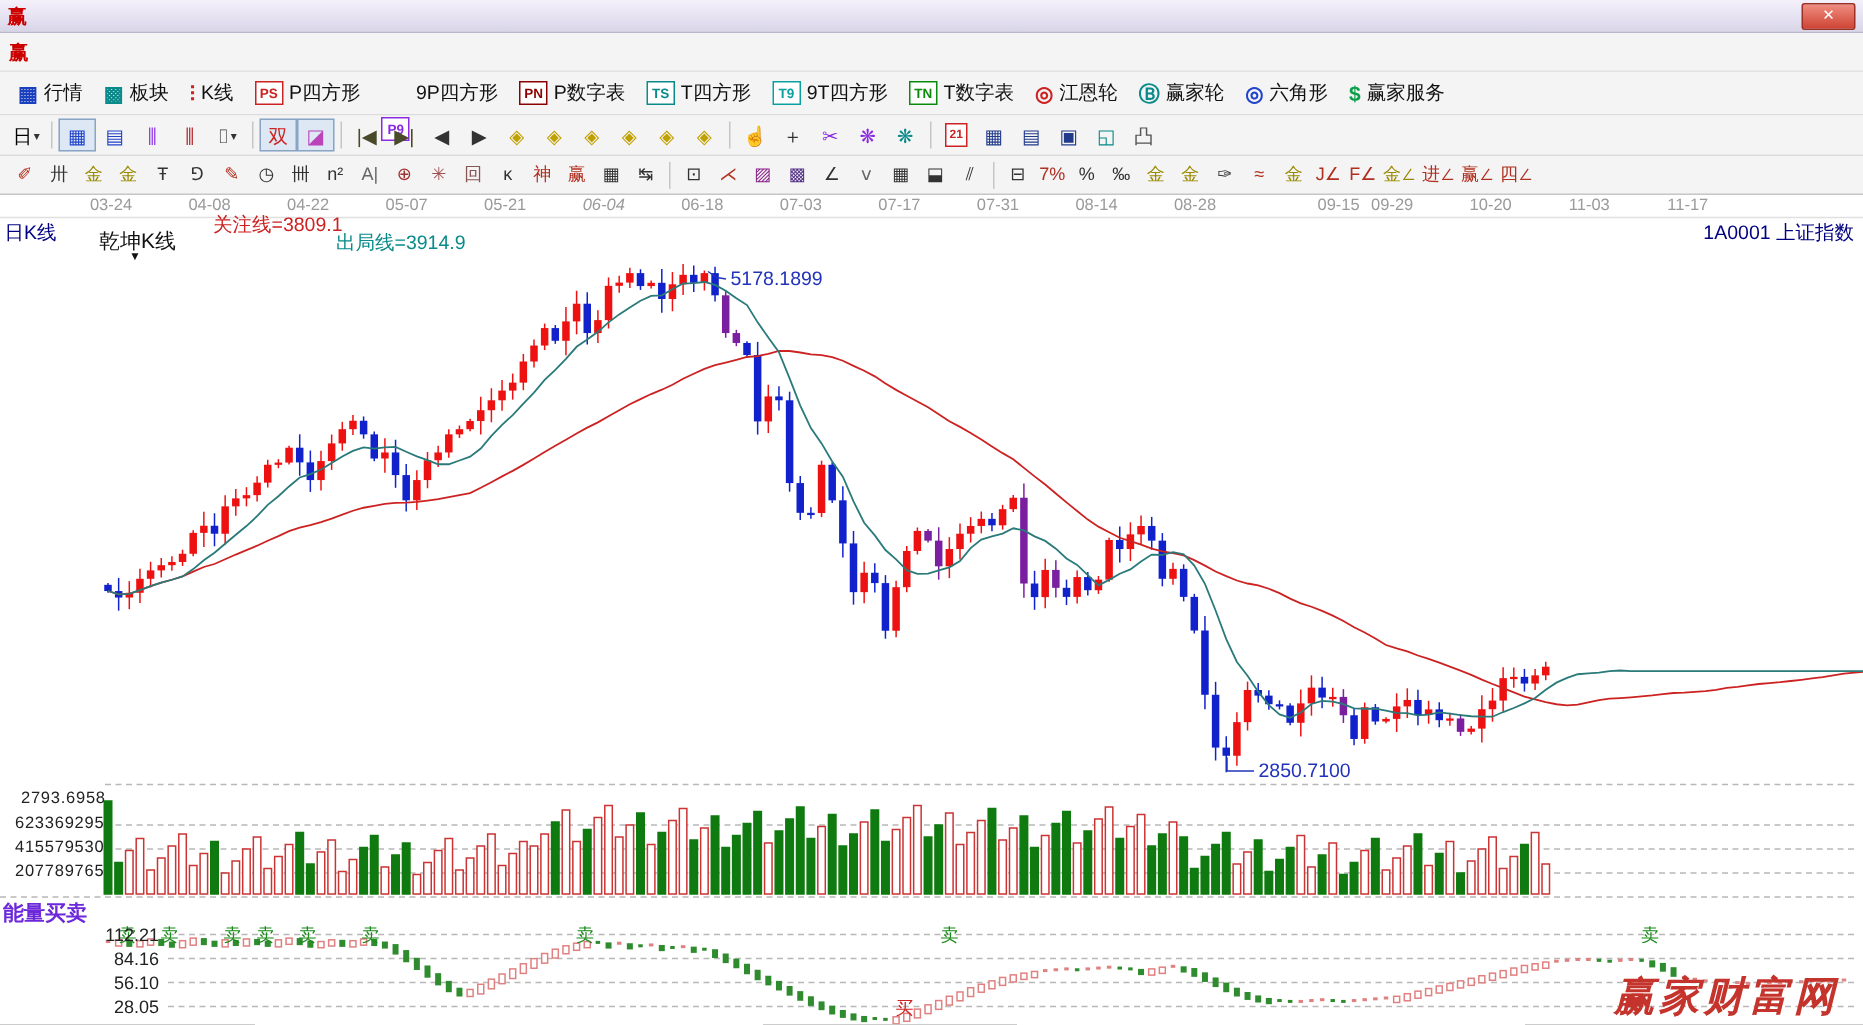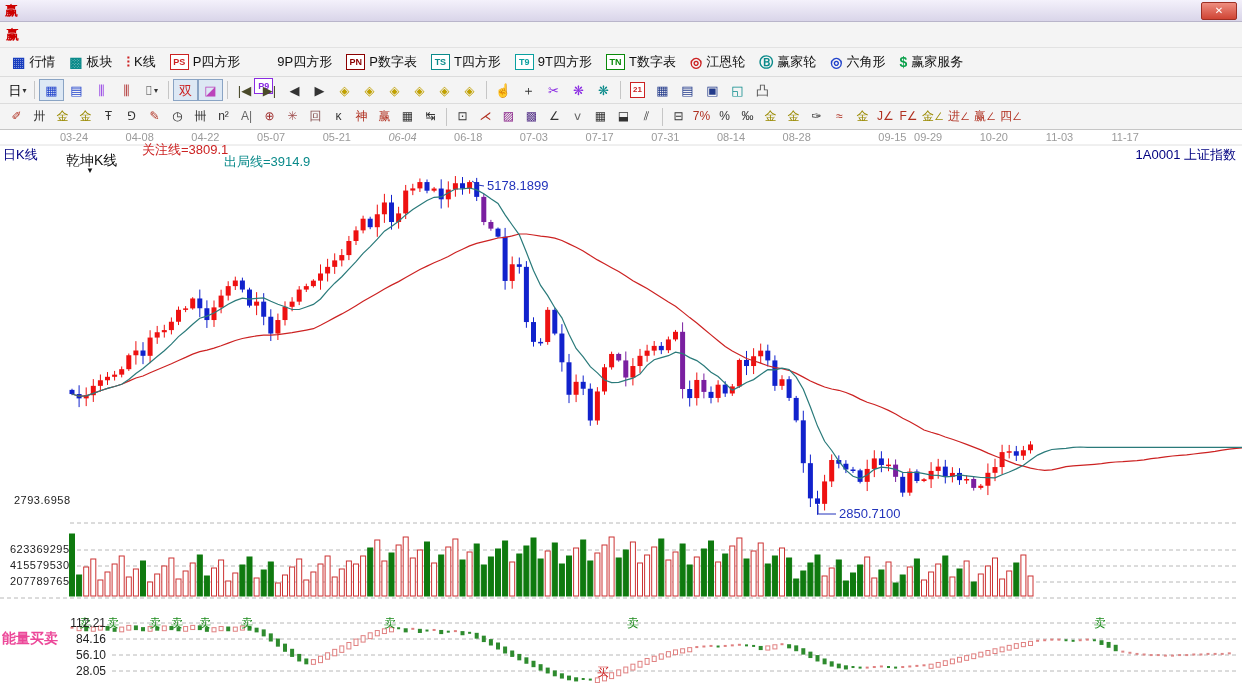--- a/index.html
+++ b/index.html
@@ -959,26 +959,27 @@
         <span class="datelab" style="left: 1125.2px;">11-17</span>
       </div>
 
     <div class="hdr" style="left:3px;top:16px;color:#000080;">日K线</div>
     <div class="hdr" style="left:66px;top:22px;color:#111;font-size:14px;">乾坤K线</div>
     <div class="hdr" style="left:86px;top:36px;font-size:8px;color:#111;">▼</div>
     <div class="hdr" style="left:142px;top:11px;color:#cc2222;">关注线=3809.1</div>
     <div class="hdr" style="left:224px;top:23px;color:#0a8a8a;">出局线=3914.9</div>
     <div class="hdr" style="right:6px;top:16px;color:#000080;">1A0001  上证指数</div>
 
-    <div class="hdr" style="left:2px;top:470px;color:#ec4899;font-size:14px;font-weight:bold;margin-top:30px;">能量买卖</div>
+    <div class="hdr" style="left:2px;top:470px;color:#6d28d9;font-size:14px;font-weight:bold;">能量买卖</div>
 
     <div id="axis-labels">
-        <div class="axlab" style="left: 14px; top: 364px;">2793.6958</div>
+        <div class="axlab" style="left: 14px; top: 396px;">2793.6958</div>
         <div class="axlab" style="left: 10px; top: 413px;">623369295</div>
         <div class="axlab" style="left: 10px; top: 429px;">415579530</div>
         <div class="axlab" style="left: 10px; top: 445px;">207789765</div>
         <div class="osclab" style="left: 40px; top: 486px;">112.21</div>
         <div class="osclab" style="left: 40px; top: 502px;">84.16</div>
         <div class="osclab" style="left: 40px; top: 518px;">56.10</div>
         <div class="osclab" style="left: 40px; top: 534px;">28.05</div>
       </div>
+    <div class="watermark">赢家财富网</div>
   </div>
 </div>
 
 </body></html>

